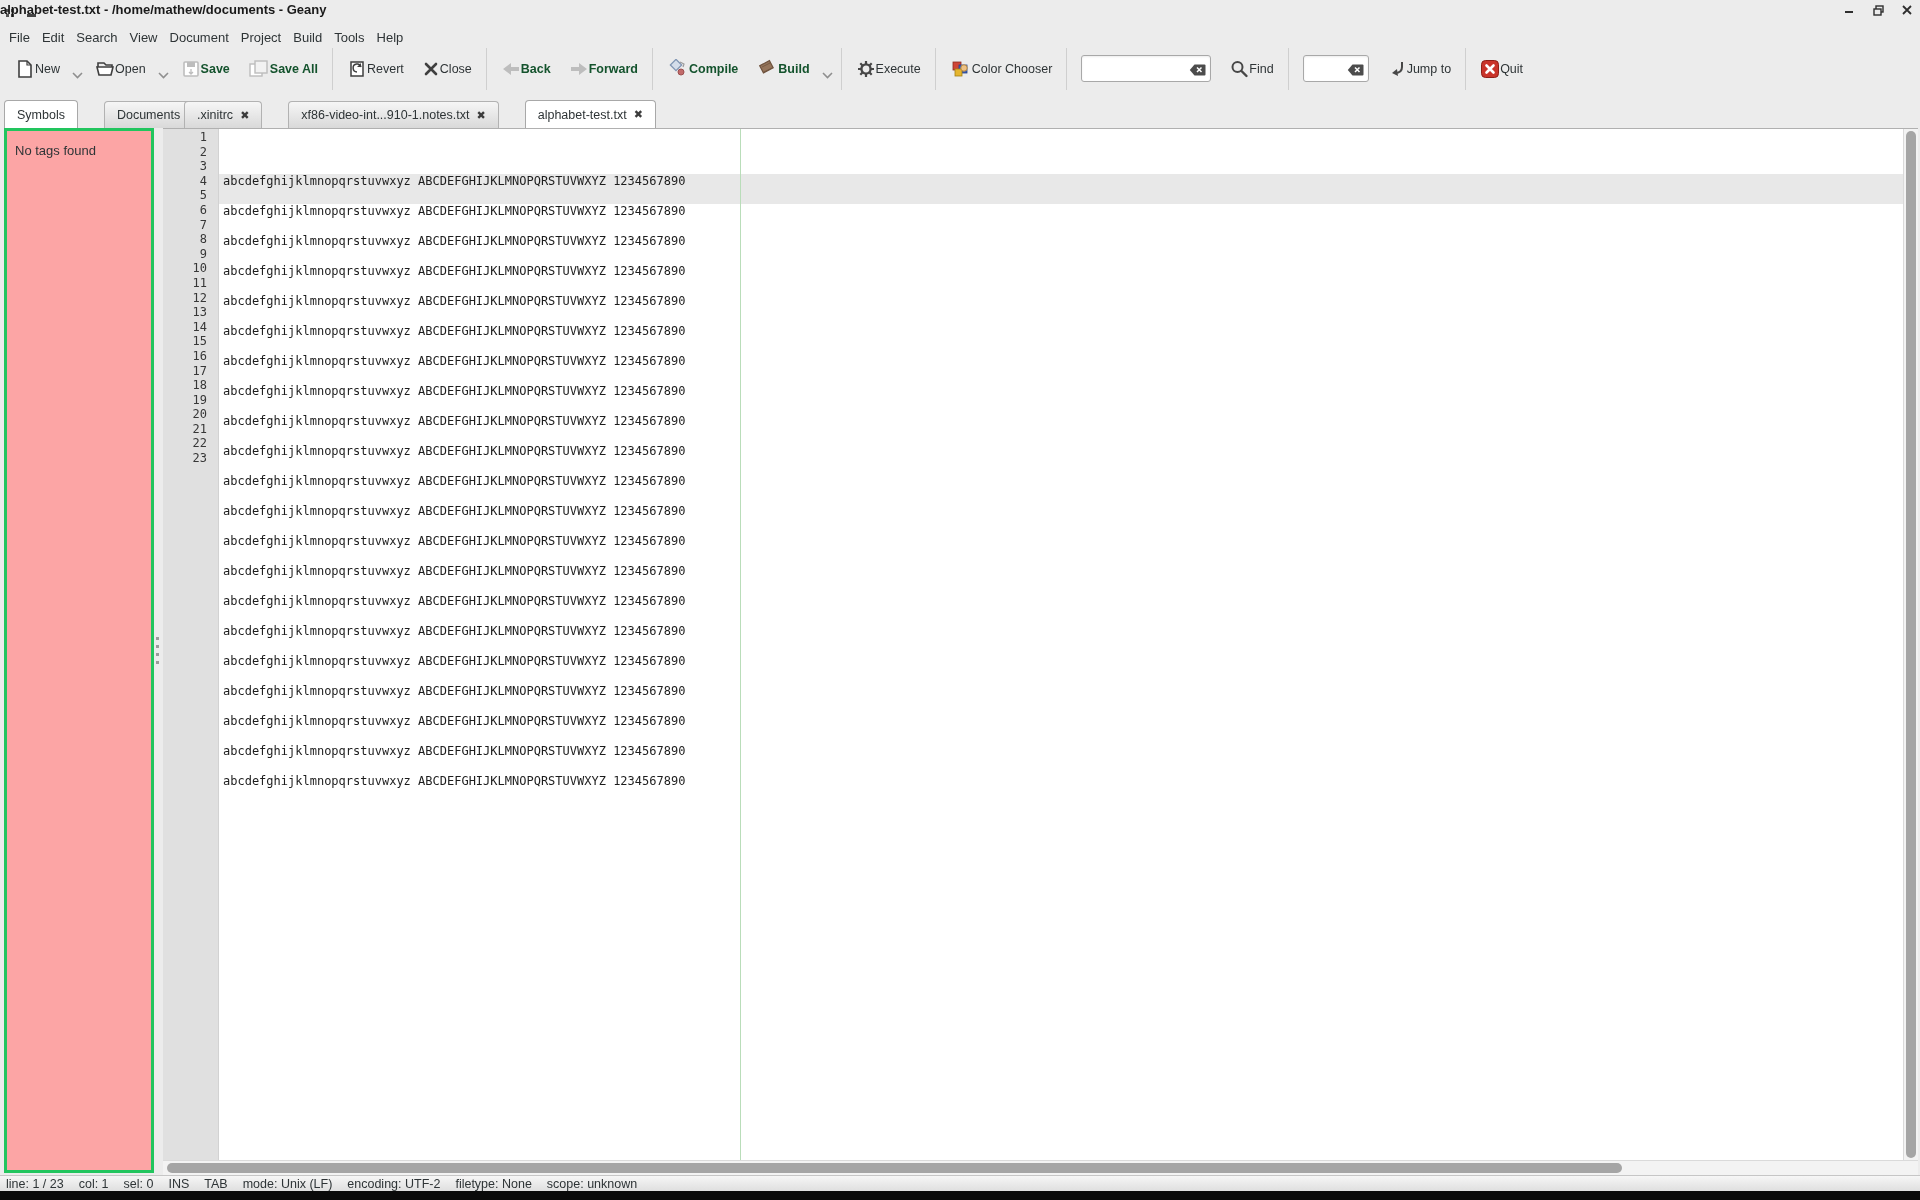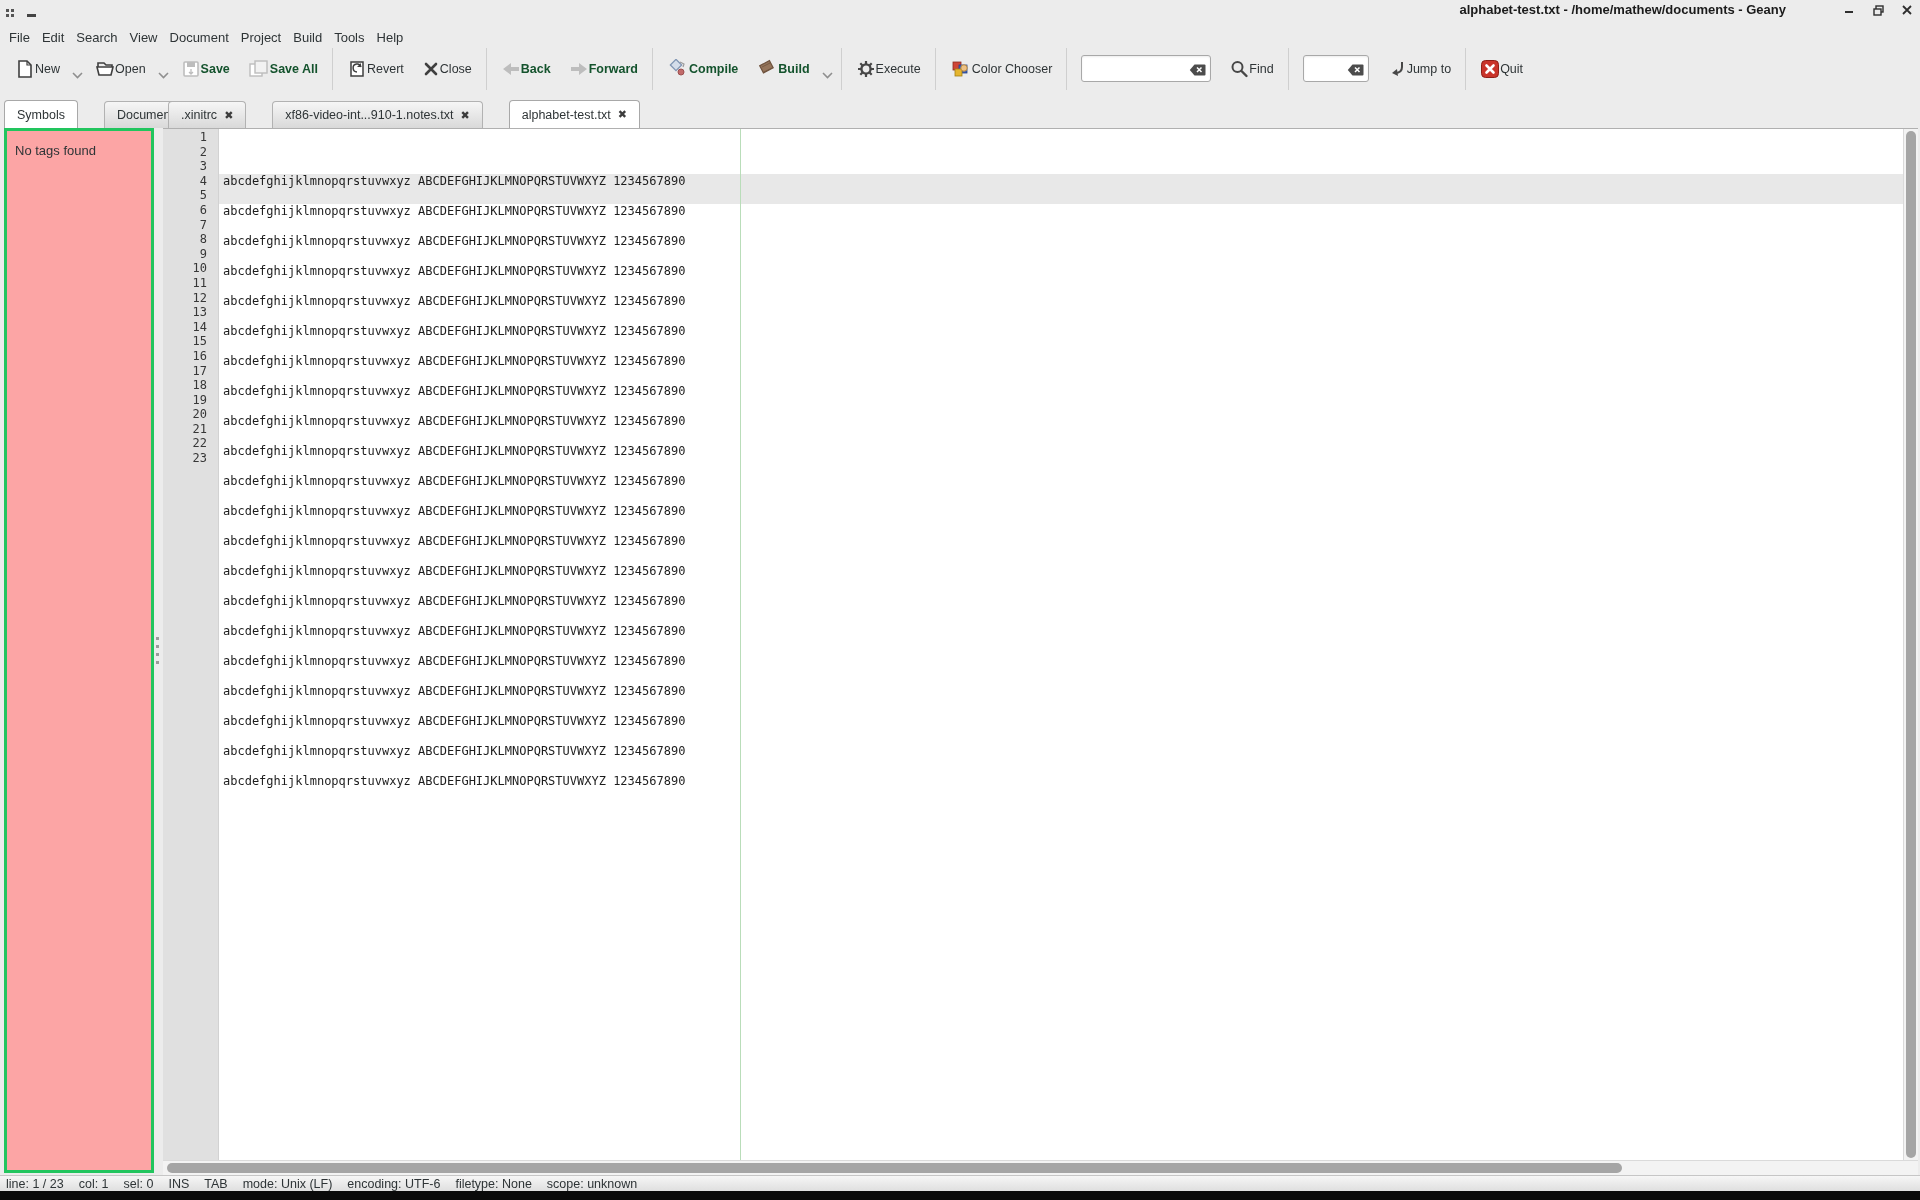--- a/index.html
+++ b/index.html
@@ -4,21 +4,21 @@
 <style>
   * { box-sizing: border-box; margin: 0; padding: 0; }
   html,body { width:1920px; height:1200px; overflow:hidden; }
   body {
     font-family:"Liberation Sans", sans-serif;
     background:#ececec; color:#2e3436; position:relative;
   }
   
   .titlebar { position:absolute; top:0; left:0; right:0; height:20px; }
   .tb-left { position:absolute; left:6px; top:4px; display:flex; gap:12px; align-items:center; }
-  .title-wrap { position:absolute; left:0; right:134px; top:0; height:20px; text-align:right; }
+  .title-wrap { position:absolute; left:0; right:134px; top:0; height:20px; text-align:left; }
   .title-text { font-size:13px; font-weight:bold; color:#1a1a1a; line-height:20px; }
   .win-controls { position:absolute; right:6px; top:3px; display:flex; gap:15px; align-items:center; }
   .win-btn { width:14px; height:14px; display:flex; align-items:center; justify-content:center; }
   
   .menubar { position:absolute; top:28px; left:0; right:0; height:20px; display:flex; padding-left:3px; }
   .menu-item { font-size:13px; padding:2px 6px; color:#2e3436; }
   
   .toolbar { position:absolute; top:40px; left:0; right:0; height:57px; display:flex; align-items:center; padding-left:6px; }
   .tbtn { display:flex; flex-direction:row; align-items:center; justify-content:flex-end; padding:3px 9px; height:52px; font-size:12.5px; position:relative; }
   .tbtn .ticon { height:27px; display:flex; align-items:center; }
@@ -27,21 +27,21 @@
   .tchev { display:flex; align-items:center; height:52px; padding:0 3px; margin-top:14px; }
   .tsep { width:1px; height:42px; background:#cfcfcf; margin:0 5px; align-self:center; }
   .tentry { position:relative; margin:0 9px; display:flex; align-items:center; }
   .tentry input { height:27px; border:1px solid #a8a8a8; border-radius:3px; background:#fff;
     padding:0 24px 0 6px; font-size:13px; font-family:"Liberation Sans",sans-serif; outline:none;
     box-shadow:inset 0 1px 2px rgba(0,0,0,0.08); }
   .clear-ic { position:absolute; right:5px; top:50%; transform:translateY(-50%); width:17px; height:13px; }
   
   .tabrow { position:absolute; top:101px; height:27px; display:flex; align-items:flex-end;gap:24px; }
   #sidebar-tabs { left:4px; }
-  #editor-tabs { left:168px;align-items:flex-end; }
+  #editor-tabs { left:184px;align-items:flex-end; }
   .tab { height:27px; display:flex; align-items:center; gap:7px; padding:0 12px; font-size:12.5px;
     border:1px solid #b2b2b2; border-bottom:none; border-radius:4px 4px 0 0;
     background:linear-gradient(#f6f6f6,#d9d9d9); margin-right:2px; position:relative; }
   .tab.active { background:#ffffff; height:28px; z-index:3; border-color:#a8a8a8; }
   .tab .closex { font-size:11px; color:#3c3c3c; line-height:1; }
   
   .sidebar-panel { position:absolute; left:4px; top:128px; bottom:27px; width:150px;
     background:#fca5a5; border:3px solid #22c55e; z-index:2; }
   .no-tags { font-size:13px; color:#2e3436; padding:12px 8px; }
   .splitter { position:absolute; left:152px; top:128px; bottom:27px; width:11px;
@@ -374,17 +374,17 @@
   </div>
 </div>
 
 <div class="statusbar" id="statusbar">
     <span>line: 1 / 23</span>
     <span>col: 1</span>
     <span>sel: 0</span>
     <span>INS</span>
     <span>TAB</span>
     <span>mode: Unix (LF)</span>
-    <span>encoding: UTF-6</span>
+    <span>encoding: UTF-2</span>
     <span>filetype: None</span>
     <span>scope: unknown</span>
   </div>
 <div class="black-strip"></div>
 
 </body></html>

